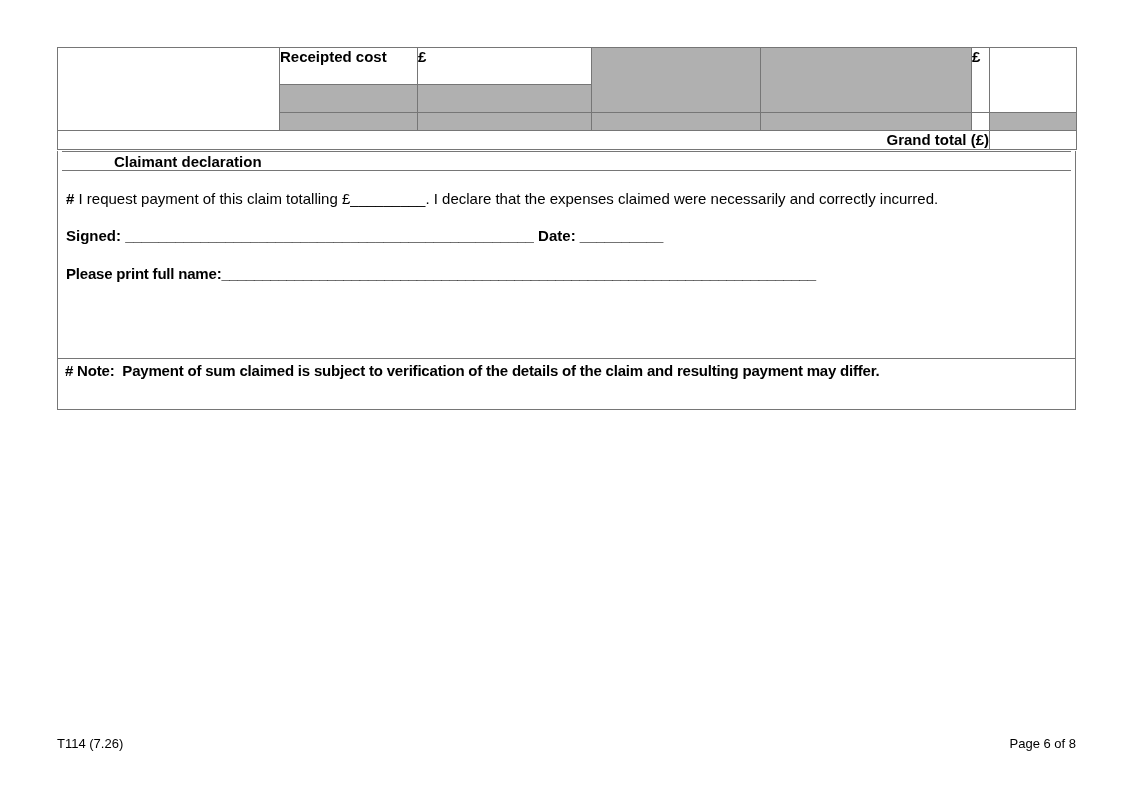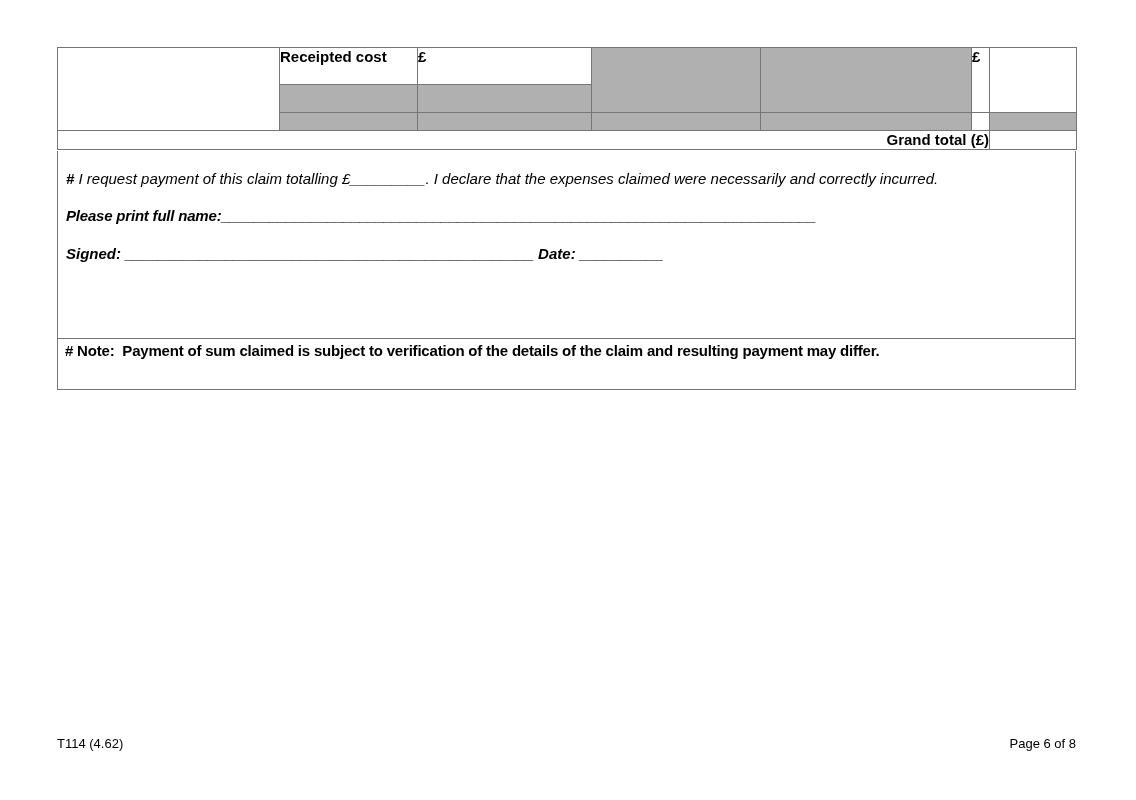--- a/index.html
+++ b/index.html
@@ -65,21 +65,21 @@
     line-height: 19px;
     border-top: 1px solid var(--border);
     border-bottom: 1px solid var(--border);
     padding-left: 52px;
     font-weight: bold;
   }
   .decl-body {
     height: 187px;
     padding: 19px 8px 0 8px;
   }
-  .decl-body p { margin: 0 0 20px 0; line-height: 1.15; white-space: pre-wrap; font-style: italic; }
+  .decl-body p { margin: 0 0 20px 0; line-height: 1.15; white-space: pre-wrap; }
   .bold { font-weight: bold; }
   .tight { letter-spacing: -0.2px; }
   .decl-note {
     border-top: 1px solid var(--border);
     height: 51px;
     padding: 3px 6px 0 7px;
   }
   .decl-note span { white-space: pre-wrap; margin-top: 48px; }
   
   .footer {
@@ -131,32 +131,33 @@
           <td class="gray"></td>
         </tr>
         <tr class="r4">
           <td class="grand-label" colspan="6">Grand total (£)</td>
           <td></td>
         </tr>
       </tbody>
     </table>
 
     <div class="decl-section">
+      <div class="decl-header">Claimant declaration</div>
 
       <div class="decl-body">
         <p><span class="bold">#</span><span> I request payment of this claim totalling £</span><span>_________</span><span>. I declare that the expenses claimed were necessarily and correctly incurred.</span></p>
 
+        <p class="bold"><span>Signed: </span><span>_________________________________________________</span><span> Date: </span><span>__________</span></p>
+
         <p class="bold tight"><span>Please print full name:</span><span>_________________________________________________________________________</span></p>
-
-        <p class="bold"><span>Signed: </span><span>_________________________________________________</span><span> Date: </span><span>__________</span></p>
       </div>
 
       <div class="decl-note">
         <span class="bold tight"># Note:  Payment of sum claimed is subject to verification of the details of the claim and resulting payment may differ.</span>
       </div>
     </div>
   </div>
 
   <div class="footer">
-    <span>T114 (4.62)</span>
+    <span>T114 (7.26)</span>
     <span>Page 6 of 8</span>
   </div>
 </div>
 
 </body></html>

